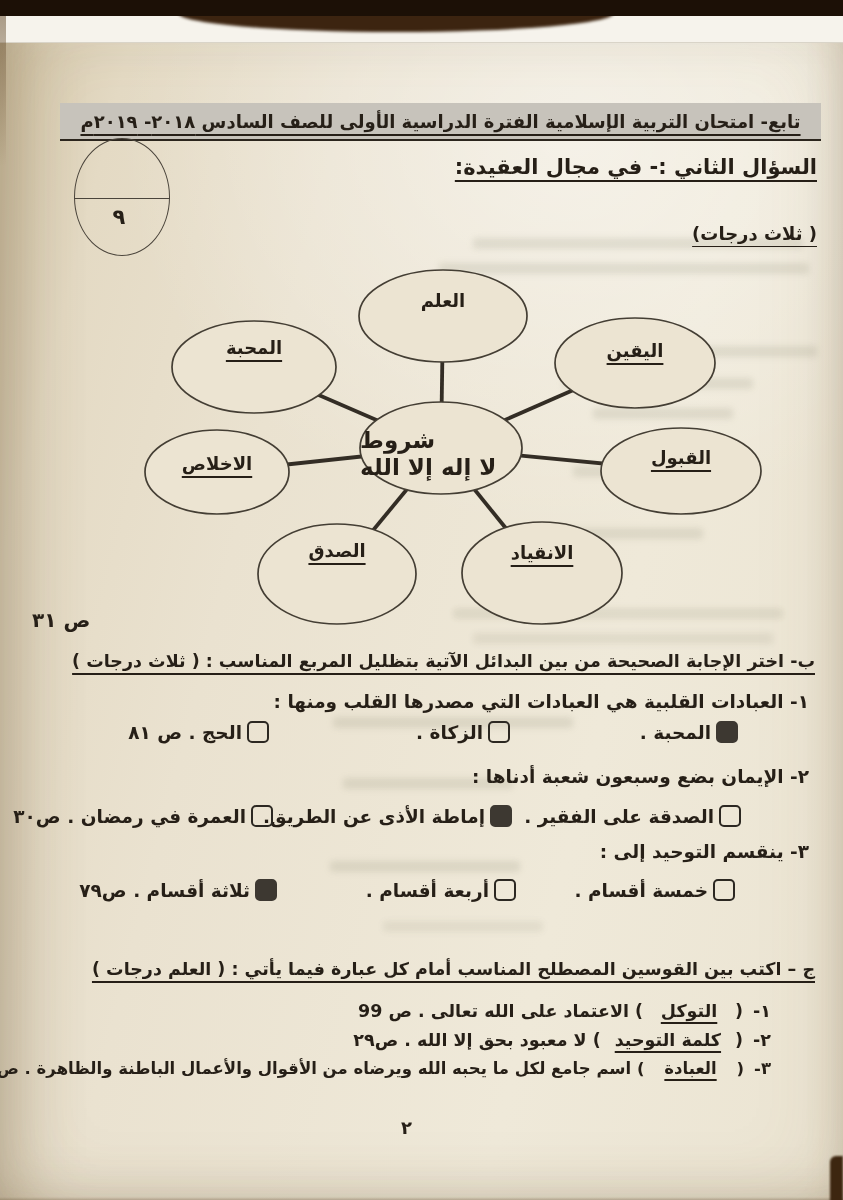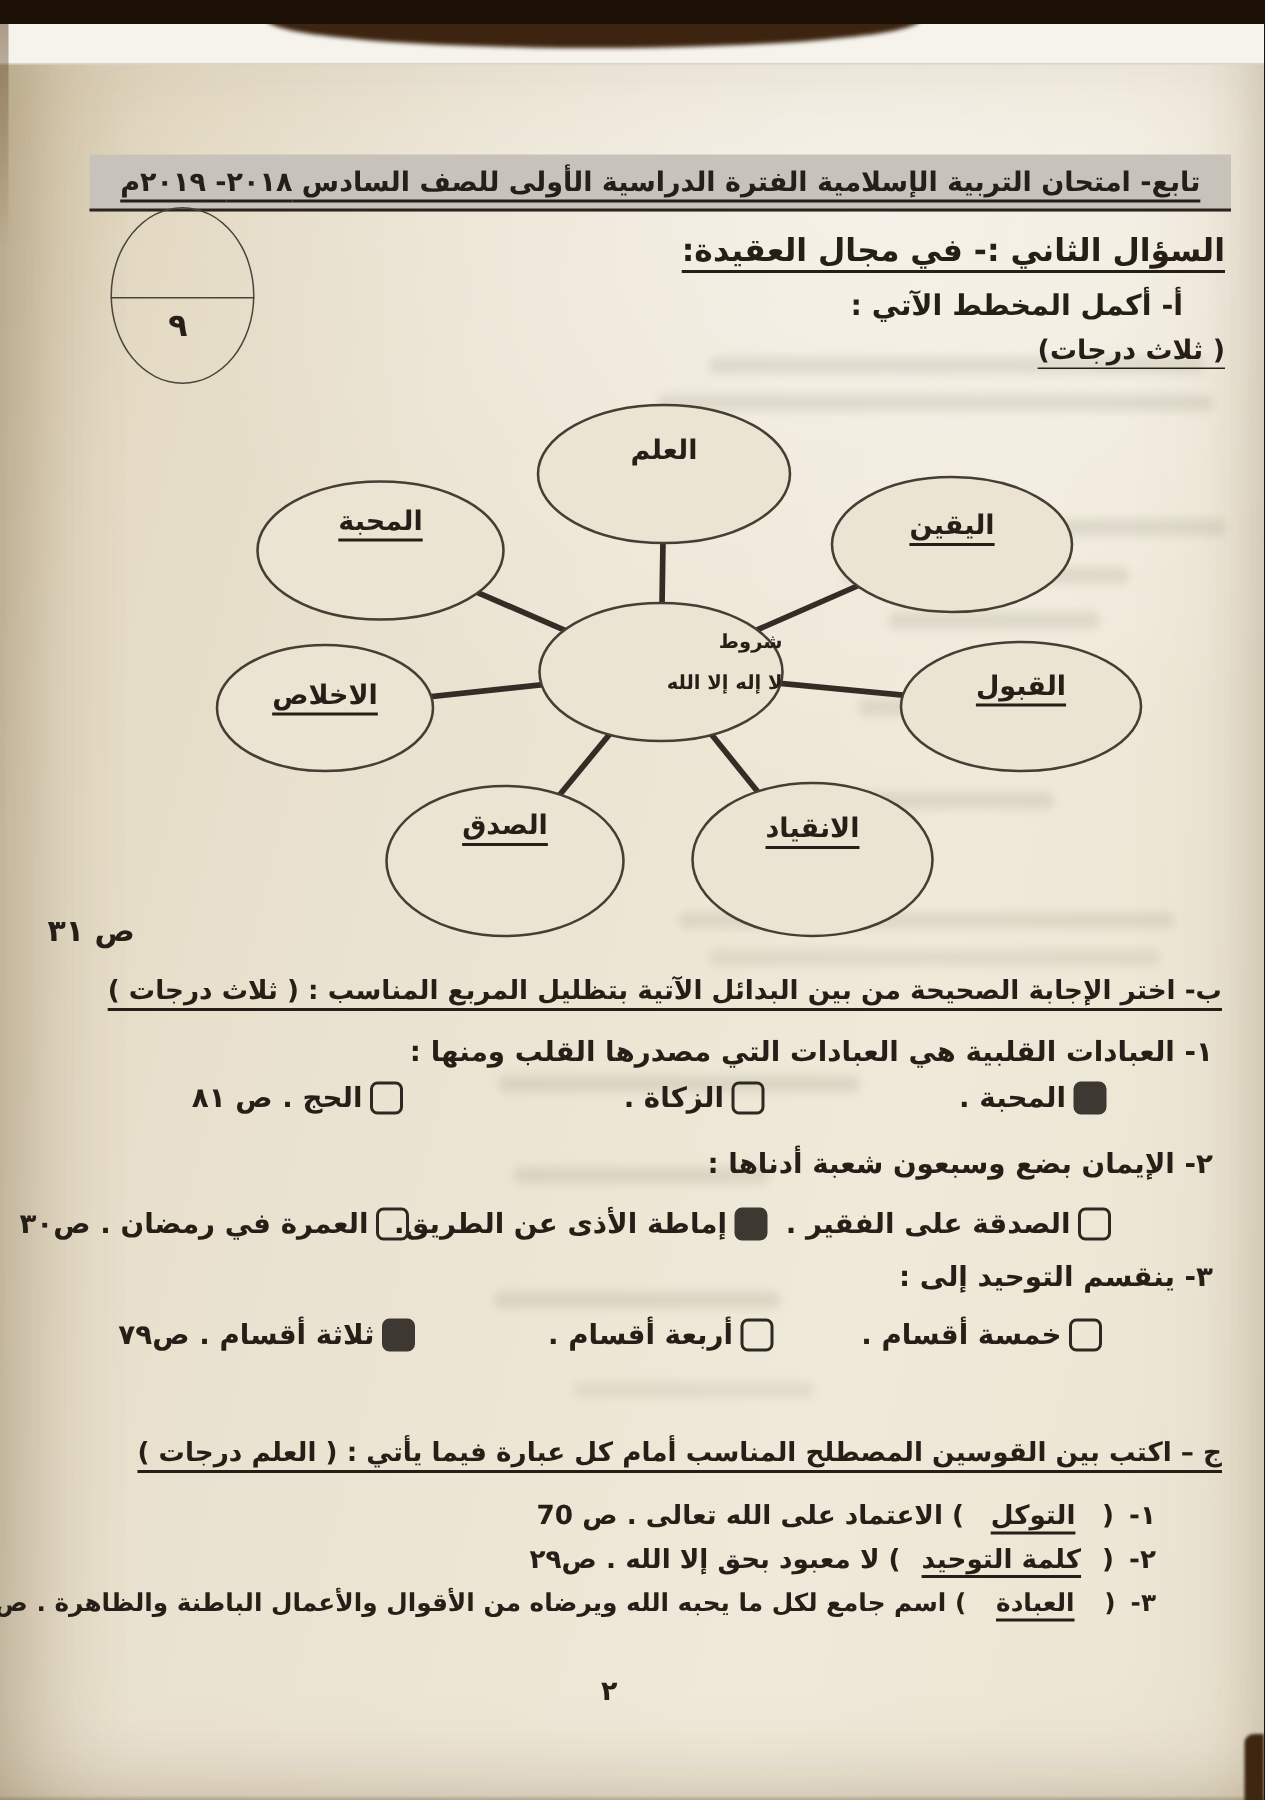--- a/index.html
+++ b/index.html
@@ -44,22 +44,22 @@
   .u{text-decoration:underline;text-decoration-thickness:1.8px;text-underline-offset:6px;}
   #q2-title{top:139px;right:26px;font-size:21px;}
   #parta-label{top:177px;right:54px;font-size:19px;}
   #parta-marks{top:207px;right:26px;font-size:18px;text-decoration:underline;}
   
   #diagram-svg{position:absolute;left:130px;top:248px;}
   #diagram-svg ellipse{fill:#ece4d2;stroke:#443e34;stroke-width:1.7;}
   #diagram-svg line{stroke:#332d25;stroke-width:3.8;}
   .node-label{position:absolute;text-align:center;font-size:18px;white-space:nowrap;}
   .node-label.underlined{text-decoration:underline;text-decoration-thickness:1.6px;text-underline-offset:6px;}
-  .center-label{position:absolute;left:360px;top:399px;width:162px;text-align:right;
-                font-size:13px;line-height:27px;}
+  .center-label{position:absolute;left:360px;top:411px;width:162px;text-align:left;
+                font-size:23px;line-height:27px;}
   
   #margin-note{top:592px;left:32px;font-size:20px;}
   #page-num{position:absolute;left:0;right:30px;top:1101px;text-align:center;font-size:18px;}
   
   #partb-label{top:635px;right:28px;font-size:17.5px;}
   .q-text{position:absolute;white-space:nowrap;font-size:18.5px;}
   .opt{position:absolute;display:flex;align-items:center;gap:5px;direction:rtl;white-space:nowrap;}
   .cb{width:22px;height:22px;border:2.4px solid #2c2822;border-radius:5px;flex:0 0 auto;
       background:transparent;box-sizing:border-box;}
   .cb.checked{background:#3d3831;border-color:#3d3831;}
@@ -103,21 +103,20 @@
   <div class="hdr-bar">
     <span class="hdr-text u">تابع- امتحان التربية الإسلامية الفترة الدراسية الأولى للصف السادس ٢٠١٨- ٢٠١٩م</span>
   </div>
 
   <div class="score">
     <div class="score-line"></div>
     <div class="score-val">٩</div>
   </div>
 
   <div class="t-line u" id="q2-title">السؤال الثاني :- في مجال العقيدة:</div>
-  <div class="t-line" id="parta-label">أ- أكمل المخطط الآتي :</div>
   <div class="t-line u" id="parta-marks">( ثلاث درجات)</div>
 
   <svg id="diagram-svg" width="640" height="370" viewBox="0 0 640 370">
     <line x1="311" y1="184" x2="313" y2="52"></line>
     <line x1="311" y1="184" x2="505" y2="99"></line>
     <line x1="311" y1="184" x2="551" y2="207"></line>
     <line x1="311" y1="184" x2="412" y2="309"></line>
     <line x1="311" y1="184" x2="207" y2="310"></line>
     <line x1="311" y1="184" x2="87" y2="208"></line>
     <line x1="311" y1="184" x2="124" y2="103"></line>
@@ -186,21 +185,21 @@
   </div>
   <div class="opt" style="top:863px;right:566px">
     <span class="cb checked"></span>
     <span class="opt-label">ثلاثة أقسام . ص٧٩</span>
   </div>
 
   <div class="t-line u" id="partc-label">ج – اكتب بين القوسين المصطلح المناسب أمام كل عبارة فيما يأتي : ( العلم درجات )</div>
 
   <div class="c-item" style="top:985px">
     <span class="c-num">١-</span><span class="paren">(</span><span class="c-answer">التوكل</span><span class="paren">)</span>
-    <span class="c-statement">الاعتماد على الله تعالى . ص 70</span>
+    <span class="c-statement">الاعتماد على الله تعالى . ص 99</span>
   </div>
   <div class="c-item" style="top:1014px">
     <span class="c-num">٢-</span><span class="paren">(</span><span class="c-answer">كلمة التوحيد</span><span class="paren">)</span>
     <span class="c-statement">لا معبود بحق إلا الله . ص٢٩</span>
   </div>
   <div class="c-item small" style="top:1043px">
     <span class="c-num">٣-</span><span class="paren">(</span><span class="c-answer">العبادة</span><span class="paren">)</span>
     <span class="c-statement">اسم جامع لكل ما يحبه الله ويرضاه من الأقوال والأعمال الباطنة والظاهرة . ص٧٩</span>
   </div>
 

